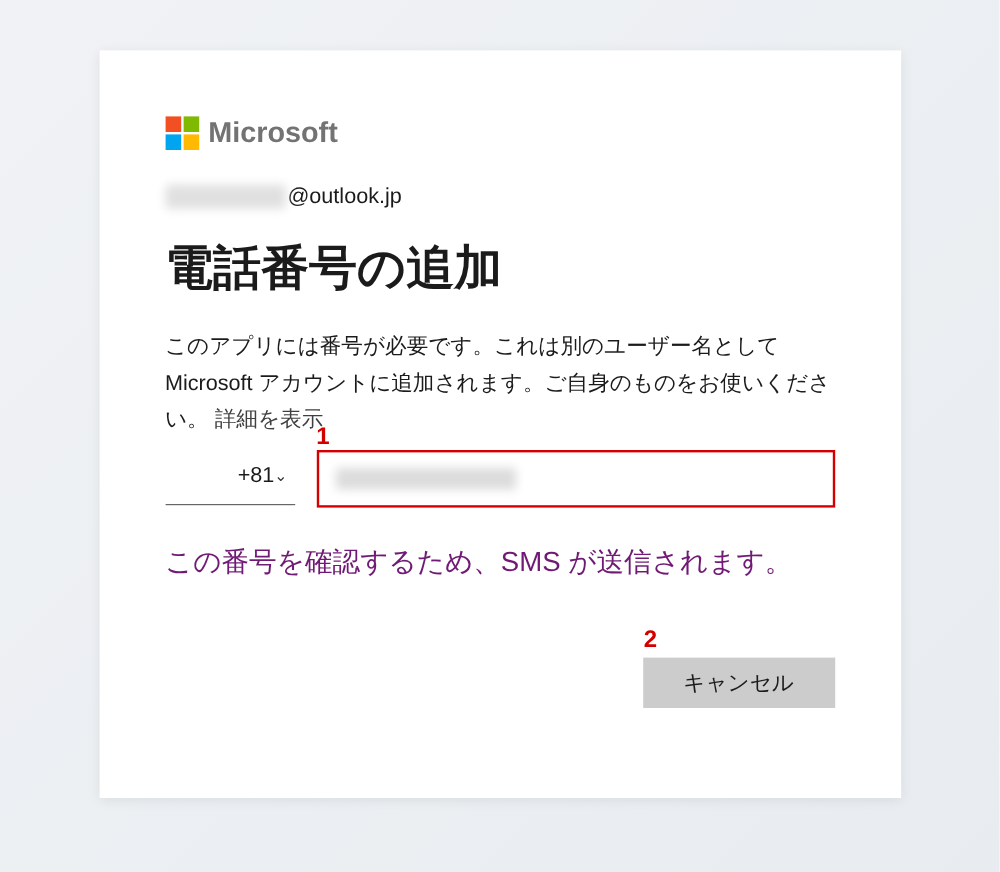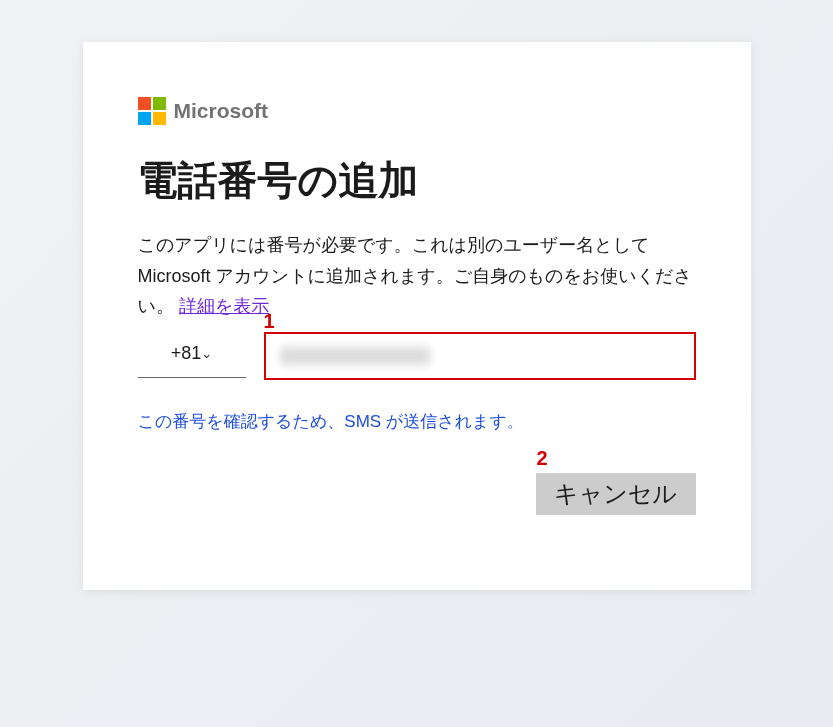--- a/index.html
+++ b/index.html
@@ -36,21 +36,21 @@
       grid-template-columns: 1fr 1fr;
       grid-template-rows: 1fr 1fr;
       gap: 2px;
     }
     .ms-logo .sq1 { background: #f25022; }
     .ms-logo .sq2 { background: #7fba00; }
     .ms-logo .sq3 { background: #00a4ef; }
     .ms-logo .sq4 { background: #ffb900; }
     .ms-name {
       color: #737373;
-      font-size: 21px;
+      font-size: 24px;
       font-weight: 600;
     }
     .account-row {
       font-size: 18px;
       color: #1b1b1b;
       margin-bottom: 22px;
       display: flex;
       align-items: center;
     }
     .blur-block {
@@ -68,23 +68,22 @@
       color: #1b1b1b;
       margin-bottom: 22px;
     }
     .description {
       font-size: 18px;
       color: #1b1b1b;
       line-height: 1.7;
       margin-bottom: 6px;
     }
     .link {
-      color: #6d28d9;
+      color: #404040;
       cursor: pointer;
-      text-decoration: underline;
     }
     .annotation {
       color: #d40000;
       font-weight: 700;
       font-size: 20px;
       position: absolute;
     }
     .inputs-wrapper {
       position: relative;
       margin-top: 10px;
@@ -99,21 +98,21 @@
       gap: 18px;
       margin-bottom: 30px;
     }
     .country-code {
       width: 108px;
       height: 44px;
       border: none;
       border-bottom: 1.5px solid #666666;
       display: flex;
       align-items: center;
-      justify-content: center;
+      justify-content: flex-end;
       padding: 0 6px 4px 6px;
       font-size: 18px;
       color: #1b1b1b;
       cursor: pointer;
       background: transparent;
     }
     .chevron {
       font-size: 13px;
       color: #333;
     }
@@ -130,39 +129,39 @@
     }
     .phone-blur {
       display: inline-block;
       width: 150px;
       height: 18px;
       background: #dcdcdc;
       filter: blur(4px);
       border-radius: 2px;
     }
     .sms-note {
-      font-size: 17px;
-      color: #1d4ed8;
-      margin-bottom: 40px;
+      font-size: 23px;
+      color: #701a75;
+      margin-bottom: 64px;
     }
     .buttons-wrapper {
       position: relative;
       display: flex;
       justify-content: flex-end;
       gap: 10px;
     }
     .ann2 {
       top: -26px;
       right: 148px;
     }
     .btn {
       width: 160px;
       height: 42px;
       border: none;
-      font-size: 24px;
+      font-size: 18px;
       cursor: pointer;
       font-family: Liberation Serif, serif;
     }
     .btn-cancel {
       background: #cccccc;
       color: #1b1b1b;
     }
     .btn-next {
       background: #0067b8;
       color: #ffffff;
@@ -178,20 +177,24 @@
   <div class="logo-row">
     <div class="ms-logo">
       <div class="sq1"></div>
         <div class="sq2"></div>
         <div class="sq3"></div>
         <div class="sq4"></div>
     </div>
     <span class="ms-name">Microsoft</span>
   </div>
 
+  <div class="account-row">
+    <span class="blur-block"></span>
+    <span>@outlook.jp</span>
+  </div>
 
   <h1 class="title">電話番号の追加</h1>
 
   <p class="description">
     <span>このアプリには番号が必要です。これは別のユーザー名として Microsoft アカウントに追加されます。ご自身のものをお使いください。 </span><span class="link">詳細を表示</span>
   </p>
 
   <div class="inputs-wrapper">
     <span class="annotation ann1">1</span>
     <div class="input-row">

